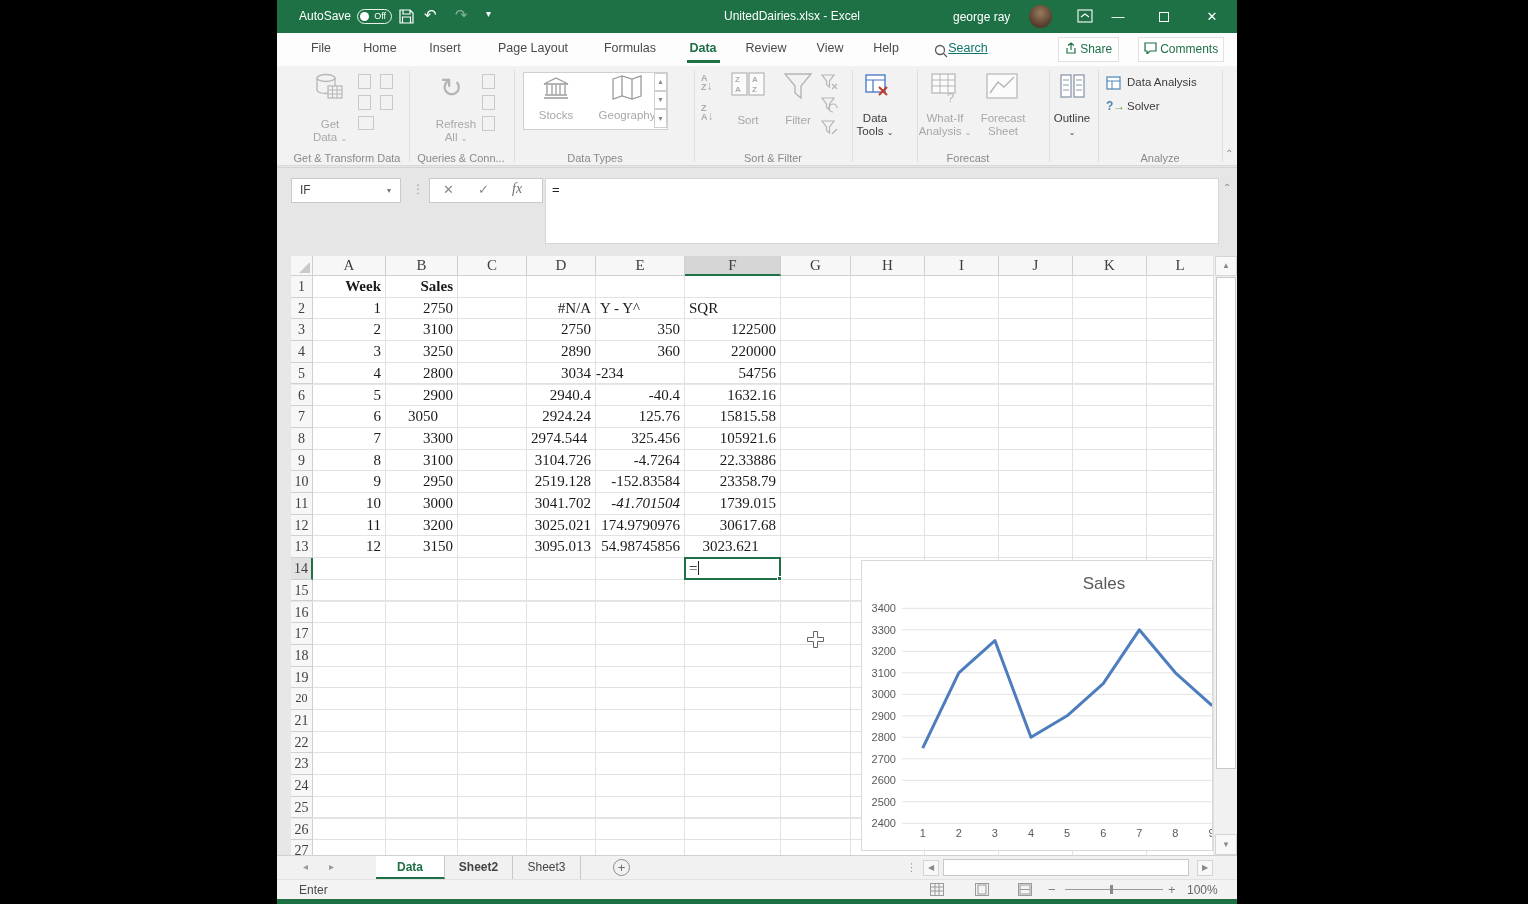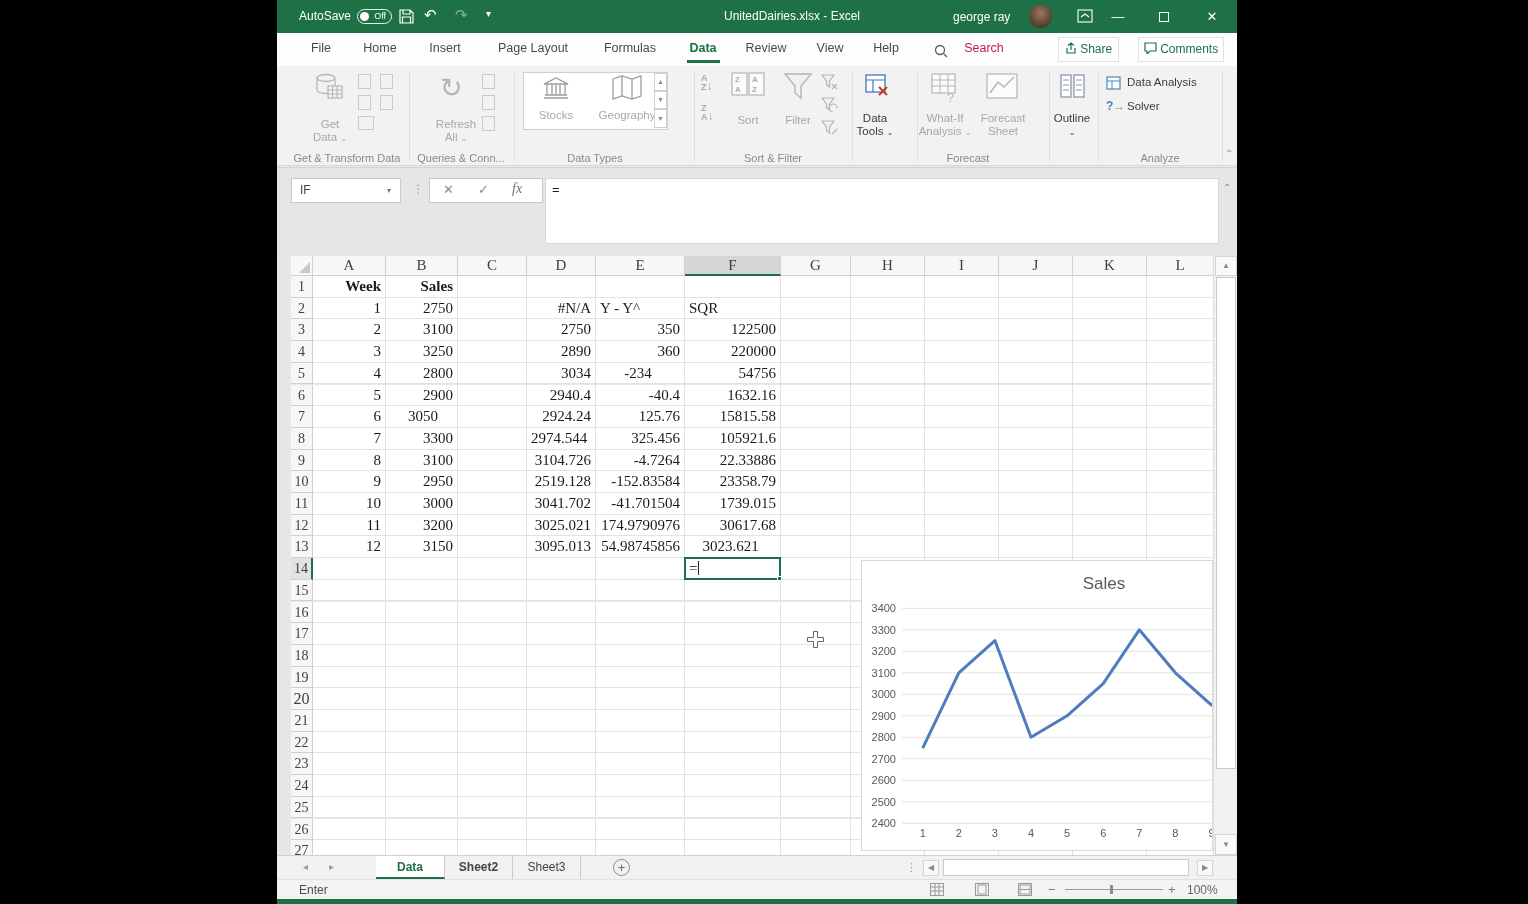--- a/index.html
+++ b/index.html
@@ -85,21 +85,21 @@
 
   <div class="tabrow">
     <span id="mtabs"><span class="mtab" style="left: 44px;">File</span><span class="mtab" style="left: 103px;">Home</span><span class="mtab" style="left: 168px;">Insert</span><span class="mtab" style="left: 256px;">Page Layout</span><span class="mtab" style="left: 353px;">Formulas</span><span class="mtab active" style="left: 426px;">Data</span><span class="mtab" style="left: 489px;">Review</span><span class="mtab" style="left: 553px;">View</span><span class="mtab" style="left: 609px;">Help</span></span>
     <span class="underline" style="left:410px;width:33px;"></span>
     <span class="abs" style="left:657px;top:11px;">
       <svg width="14" height="14">
           <circle cx="6" cy="6" r="4.5" fill="none" stroke="#5c5c5c" stroke-width="1.3"></circle>
           <line x1="9.5" y1="9.5" x2="13" y2="13" stroke="#5c5c5c" stroke-width="1.3"></line>
         </svg>
     </span>
-    <span class="mtab" style="left:707px;color:#be185d;">Search</span>
+    <span class="mtab" style="left:691px;color:#0f766e;text-decoration:underline;">Search</span>
     <span class="pillbtn" style="left:781px;width:61px;">
       <svg width="12" height="12" style="display:inline-block;vertical-align:-1px;">
           <path d="M6,8 V1 M3,3.5 L6,1 L9,3.5 M2,6 v5 h8 v-5" fill="none" stroke="#1e7145" stroke-width="1.2"></path>
         </svg>
       <span>Share</span>
     </span>
     <span class="pillbtn" style="left:861px;width:86px;">
       <svg width="13" height="12" style="display:inline-block;vertical-align:-1px;">
           <path d="M1,1 h11 v8 h-6 l-3,3 v-3 h-2 z" fill="none" stroke="#1e7145" stroke-width="1.2"></path>
         </svg>
@@ -328,21 +328,21 @@
       <div class="gcell" style="left: 574px; top: 85.1px; width: 74px; height: 21.7px; line-height: 20.7px; text-align: right; padding-right: 4px;"></div>
       <div class="gcell" style="left: 648px; top: 85.1px; width: 74px; height: 21.7px; line-height: 20.7px; text-align: right; padding-right: 4px;"></div>
       <div class="gcell" style="left: 722px; top: 85.1px; width: 74px; height: 21.7px; line-height: 20.7px; text-align: right; padding-right: 4px;"></div>
       <div class="gcell" style="left: 796px; top: 85.1px; width: 74px; height: 21.7px; line-height: 20.7px; text-align: right; padding-right: 4px;"></div>
       <div class="gcell" style="left: 870px; top: 85.1px; width: 67px; height: 21.7px; line-height: 20.7px; text-align: right; padding-right: 4px;"></div>
       <div class="ghead" style="left: 14px; top: 106.8px; width: 22px; height: 21.7px; line-height: 21.7px; font-size: 14px;">5</div>
       <div class="gcell" style="left: 36px; top: 106.8px; width: 73px; height: 21.7px; line-height: 20.7px; text-align: right; padding-right: 4px;">4</div>
       <div class="gcell" style="left: 109px; top: 106.8px; width: 72px; height: 21.7px; line-height: 20.7px; text-align: right; padding-right: 4px;">2800</div>
       <div class="gcell" style="left: 181px; top: 106.8px; width: 69px; height: 21.7px; line-height: 20.7px; text-align: right; padding-right: 4px;"></div>
       <div class="gcell" style="left: 250px; top: 106.8px; width: 69px; height: 21.7px; line-height: 20.7px; text-align: right; padding-right: 4px;">3034</div>
-      <div class="gcell" style="left: 319px; top: 106.8px; width: 89px; height: 21.7px; line-height: 20.7px; text-align: center; padding-right: 4px;">-234</div>
+      <div class="gcell" style="left: 319px; top: 106.8px; width: 89px; height: 21.7px; line-height: 20.7px; text-align: left; padding-right: 4px;">-234</div>
       <div class="gcell" style="left: 408px; top: 106.8px; width: 96px; height: 21.7px; line-height: 20.7px; text-align: right; padding-right: 4px;">54756</div>
       <div class="gcell" style="left: 504px; top: 106.8px; width: 70px; height: 21.7px; line-height: 20.7px; text-align: right; padding-right: 4px;"></div>
       <div class="gcell" style="left: 574px; top: 106.8px; width: 74px; height: 21.7px; line-height: 20.7px; text-align: right; padding-right: 4px;"></div>
       <div class="gcell" style="left: 648px; top: 106.8px; width: 74px; height: 21.7px; line-height: 20.7px; text-align: right; padding-right: 4px;"></div>
       <div class="gcell" style="left: 722px; top: 106.8px; width: 74px; height: 21.7px; line-height: 20.7px; text-align: right; padding-right: 4px;"></div>
       <div class="gcell" style="left: 796px; top: 106.8px; width: 74px; height: 21.7px; line-height: 20.7px; text-align: right; padding-right: 4px;"></div>
       <div class="gcell" style="left: 870px; top: 106.8px; width: 67px; height: 21.7px; line-height: 20.7px; text-align: right; padding-right: 4px;"></div>
       <div class="ghead" style="left: 14px; top: 128.5px; width: 22px; height: 21.7px; line-height: 21.7px; font-size: 14px;">6</div>
       <div class="gcell" style="left: 36px; top: 128.5px; width: 73px; height: 21.7px; line-height: 20.7px; text-align: right; padding-right: 4px;">5</div>
       <div class="gcell" style="left: 109px; top: 128.5px; width: 72px; height: 21.7px; line-height: 20.7px; text-align: right; padding-right: 4px;">2900</div>
@@ -406,21 +406,21 @@
       <div class="gcell" style="left: 574px; top: 215.3px; width: 74px; height: 21.7px; line-height: 20.7px; text-align: right; padding-right: 4px;"></div>
       <div class="gcell" style="left: 648px; top: 215.3px; width: 74px; height: 21.7px; line-height: 20.7px; text-align: right; padding-right: 4px;"></div>
       <div class="gcell" style="left: 722px; top: 215.3px; width: 74px; height: 21.7px; line-height: 20.7px; text-align: right; padding-right: 4px;"></div>
       <div class="gcell" style="left: 796px; top: 215.3px; width: 74px; height: 21.7px; line-height: 20.7px; text-align: right; padding-right: 4px;"></div>
       <div class="gcell" style="left: 870px; top: 215.3px; width: 67px; height: 21.7px; line-height: 20.7px; text-align: right; padding-right: 4px;"></div>
       <div class="ghead" style="left: 14px; top: 237px; width: 22px; height: 21.7px; line-height: 21.7px; font-size: 14px;">11</div>
       <div class="gcell" style="left: 36px; top: 237px; width: 73px; height: 21.7px; line-height: 20.7px; text-align: right; padding-right: 4px;">10</div>
       <div class="gcell" style="left: 109px; top: 237px; width: 72px; height: 21.7px; line-height: 20.7px; text-align: right; padding-right: 4px;">3000</div>
       <div class="gcell" style="left: 181px; top: 237px; width: 69px; height: 21.7px; line-height: 20.7px; text-align: right; padding-right: 4px;"></div>
       <div class="gcell" style="left: 250px; top: 237px; width: 69px; height: 21.7px; line-height: 20.7px; text-align: right; padding-right: 4px;">3041.702</div>
-      <div class="gcell" style="left: 319px; top: 237px; width: 89px; height: 21.7px; line-height: 20.7px; text-align: right; padding-right: 4px;">-41.701504</div>
+      <div class="gcell" style="left: 319px; top: 237px; width: 89px; height: 21.7px; line-height: 20.7px; text-align: right; padding-right: 4px; font-style: italic;">-41.701504</div>
       <div class="gcell" style="left: 408px; top: 237px; width: 96px; height: 21.7px; line-height: 20.7px; text-align: right; padding-right: 4px;">1739.015</div>
       <div class="gcell" style="left: 504px; top: 237px; width: 70px; height: 21.7px; line-height: 20.7px; text-align: right; padding-right: 4px;"></div>
       <div class="gcell" style="left: 574px; top: 237px; width: 74px; height: 21.7px; line-height: 20.7px; text-align: right; padding-right: 4px;"></div>
       <div class="gcell" style="left: 648px; top: 237px; width: 74px; height: 21.7px; line-height: 20.7px; text-align: right; padding-right: 4px;"></div>
       <div class="gcell" style="left: 722px; top: 237px; width: 74px; height: 21.7px; line-height: 20.7px; text-align: right; padding-right: 4px;"></div>
       <div class="gcell" style="left: 796px; top: 237px; width: 74px; height: 21.7px; line-height: 20.7px; text-align: right; padding-right: 4px;"></div>
       <div class="gcell" style="left: 870px; top: 237px; width: 67px; height: 21.7px; line-height: 20.7px; text-align: right; padding-right: 4px;"></div>
       <div class="ghead" style="left: 14px; top: 258.7px; width: 22px; height: 21.7px; line-height: 21.7px; font-size: 14px;">12</div>
       <div class="gcell" style="left: 36px; top: 258.7px; width: 73px; height: 21.7px; line-height: 20.7px; text-align: right; padding-right: 4px;">11</div>
       <div class="gcell" style="left: 109px; top: 258.7px; width: 72px; height: 21.7px; line-height: 20.7px; text-align: right; padding-right: 4px;">3200</div>
@@ -518,21 +518,21 @@
       <div class="gcell" style="left: 181px; top: 410.6px; width: 69px; height: 21.7px; line-height: 20.7px; text-align: right; padding-right: 4px;"></div>
       <div class="gcell" style="left: 250px; top: 410.6px; width: 69px; height: 21.7px; line-height: 20.7px; text-align: right; padding-right: 4px;"></div>
       <div class="gcell" style="left: 319px; top: 410.6px; width: 89px; height: 21.7px; line-height: 20.7px; text-align: right; padding-right: 4px;"></div>
       <div class="gcell" style="left: 408px; top: 410.6px; width: 96px; height: 21.7px; line-height: 20.7px; text-align: right; padding-right: 4px;"></div>
       <div class="gcell" style="left: 504px; top: 410.6px; width: 70px; height: 21.7px; line-height: 20.7px; text-align: right; padding-right: 4px;"></div>
       <div class="gcell" style="left: 574px; top: 410.6px; width: 74px; height: 21.7px; line-height: 20.7px; text-align: right; padding-right: 4px;"></div>
       <div class="gcell" style="left: 648px; top: 410.6px; width: 74px; height: 21.7px; line-height: 20.7px; text-align: right; padding-right: 4px;"></div>
       <div class="gcell" style="left: 722px; top: 410.6px; width: 74px; height: 21.7px; line-height: 20.7px; text-align: right; padding-right: 4px;"></div>
       <div class="gcell" style="left: 796px; top: 410.6px; width: 74px; height: 21.7px; line-height: 20.7px; text-align: right; padding-right: 4px;"></div>
       <div class="gcell" style="left: 870px; top: 410.6px; width: 67px; height: 21.7px; line-height: 20.7px; text-align: right; padding-right: 4px;"></div>
-      <div class="ghead" style="left: 14px; top: 432.3px; width: 22px; height: 21.7px; line-height: 21.7px; font-size: 16px;">20</div>
+      <div class="ghead" style="left: 14px; top: 432.3px; width: 22px; height: 21.7px; line-height: 21.7px; font-size: 12px;">20</div>
       <div class="gcell" style="left: 36px; top: 432.3px; width: 73px; height: 21.7px; line-height: 20.7px; text-align: right; padding-right: 4px;"></div>
       <div class="gcell" style="left: 109px; top: 432.3px; width: 72px; height: 21.7px; line-height: 20.7px; text-align: right; padding-right: 4px;"></div>
       <div class="gcell" style="left: 181px; top: 432.3px; width: 69px; height: 21.7px; line-height: 20.7px; text-align: right; padding-right: 4px;"></div>
       <div class="gcell" style="left: 250px; top: 432.3px; width: 69px; height: 21.7px; line-height: 20.7px; text-align: right; padding-right: 4px;"></div>
       <div class="gcell" style="left: 319px; top: 432.3px; width: 89px; height: 21.7px; line-height: 20.7px; text-align: right; padding-right: 4px;"></div>
       <div class="gcell" style="left: 408px; top: 432.3px; width: 96px; height: 21.7px; line-height: 20.7px; text-align: right; padding-right: 4px;"></div>
       <div class="gcell" style="left: 504px; top: 432.3px; width: 70px; height: 21.7px; line-height: 20.7px; text-align: right; padding-right: 4px;"></div>
       <div class="gcell" style="left: 574px; top: 432.3px; width: 74px; height: 21.7px; line-height: 20.7px; text-align: right; padding-right: 4px;"></div>
       <div class="gcell" style="left: 648px; top: 432.3px; width: 74px; height: 21.7px; line-height: 20.7px; text-align: right; padding-right: 4px;"></div>
       <div class="gcell" style="left: 722px; top: 432.3px; width: 74px; height: 21.7px; line-height: 20.7px; text-align: right; padding-right: 4px;"></div>

